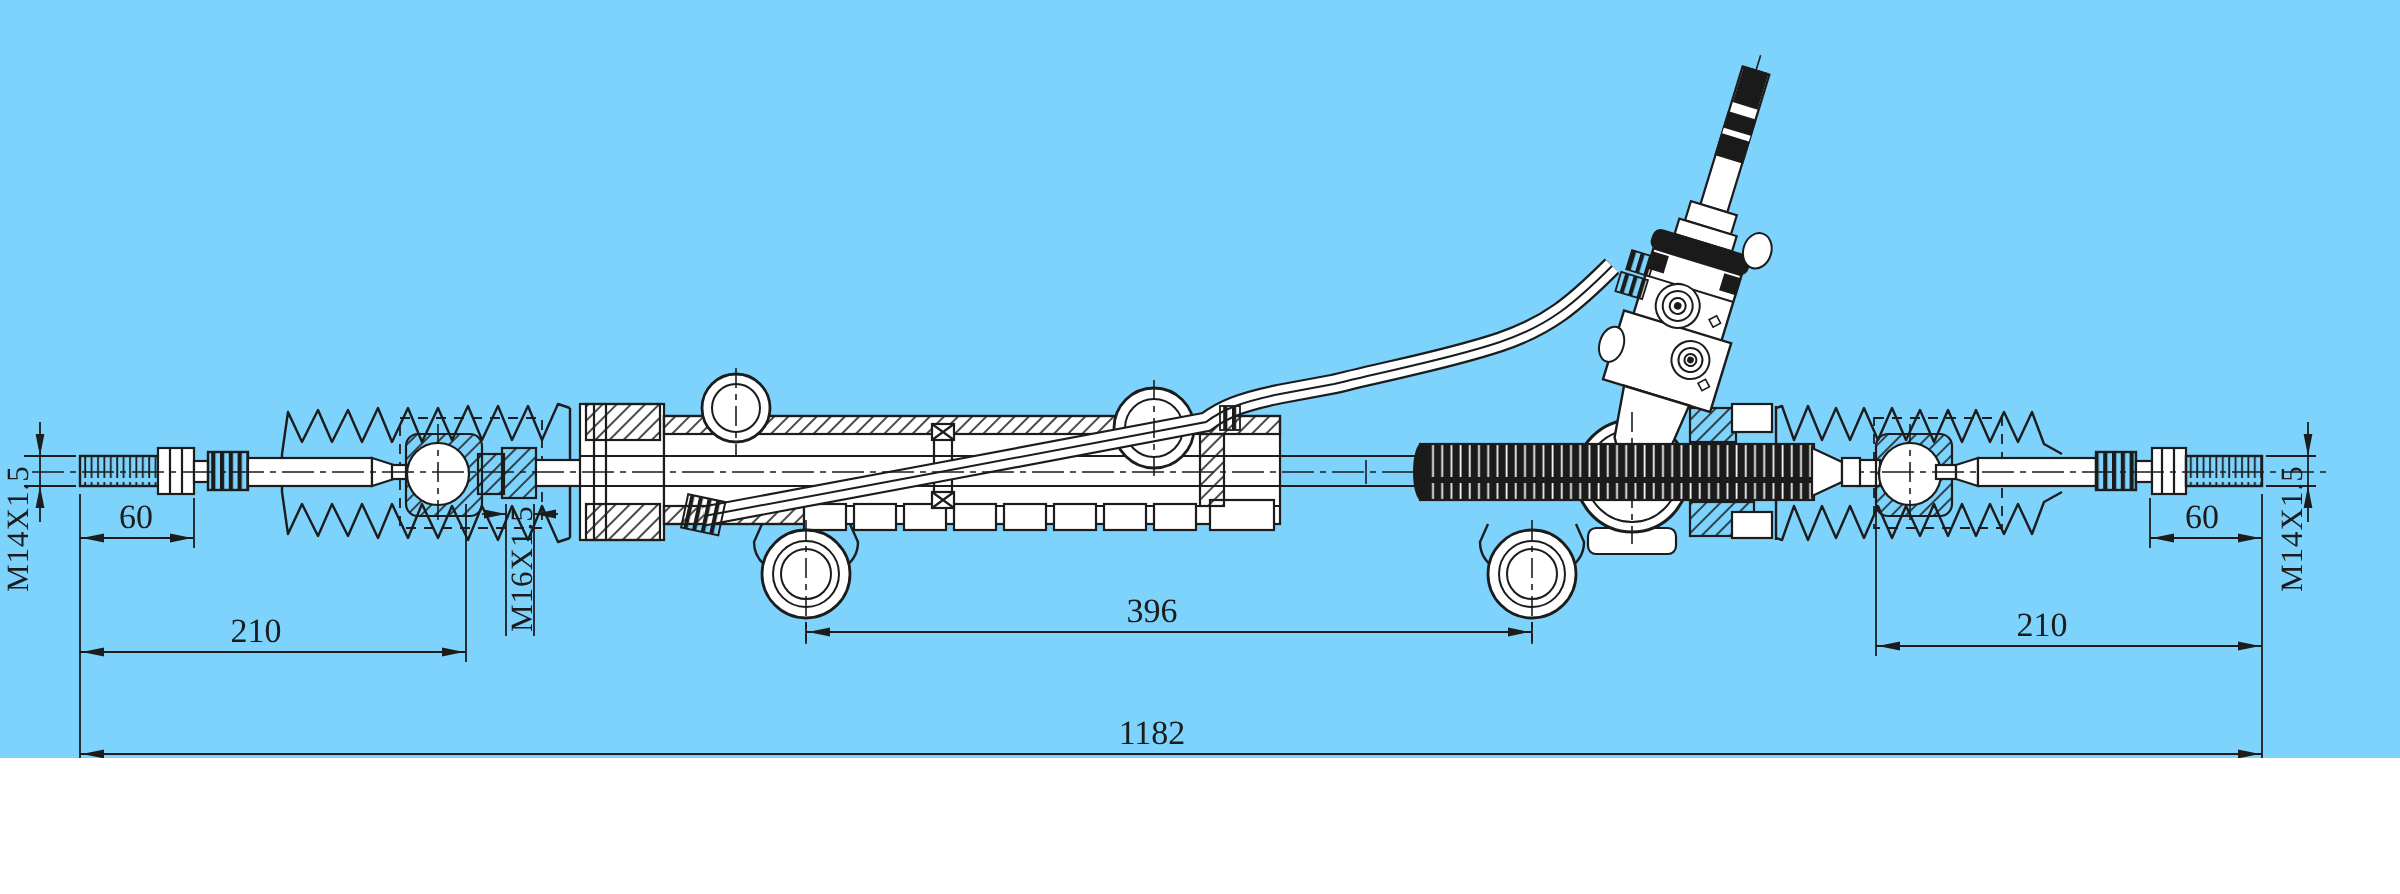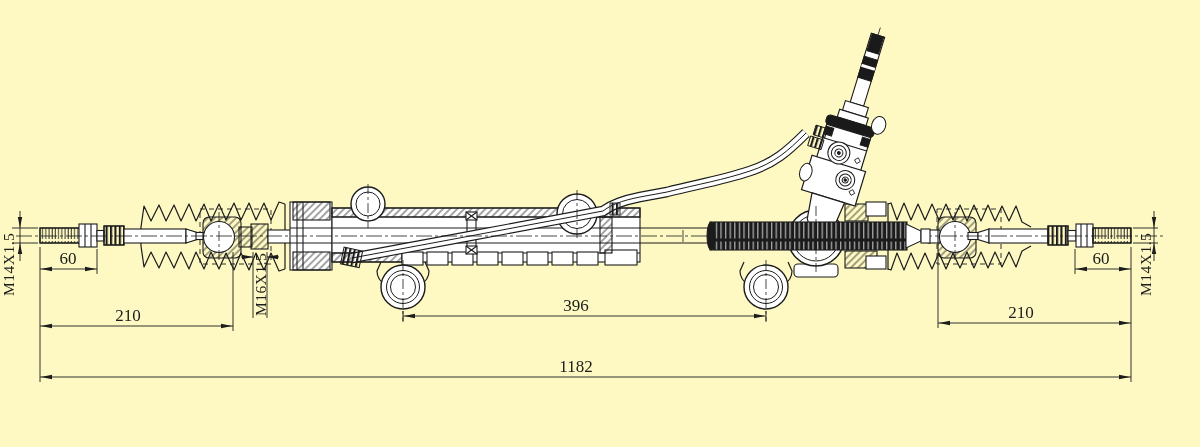--- a/index.html
+++ b/index.html
@@ -1,19 +1,19 @@
 <!DOCTYPE html>
 <html><head>
 <meta charset="utf-8">
 <style>
   html,body{margin:0;padding:0;background:#ffffff;}
   .sheet{
     position:relative;
-    width:1200px;height:447px;
-    background:#fef9c3;
+    width:1200px;height:379px;
+    background:#7dd3fc;
     font-family:"Liberation Serif", serif;
     overflow:hidden;
   }
   svg text{
     font-family:"Liberation Serif", serif;
     fill:#1c1c1c;
   }
   .dim-num{font-size:17px;}
   .dim-thread{font-size:15.5px;letter-spacing:0.5px;}
 </style>

